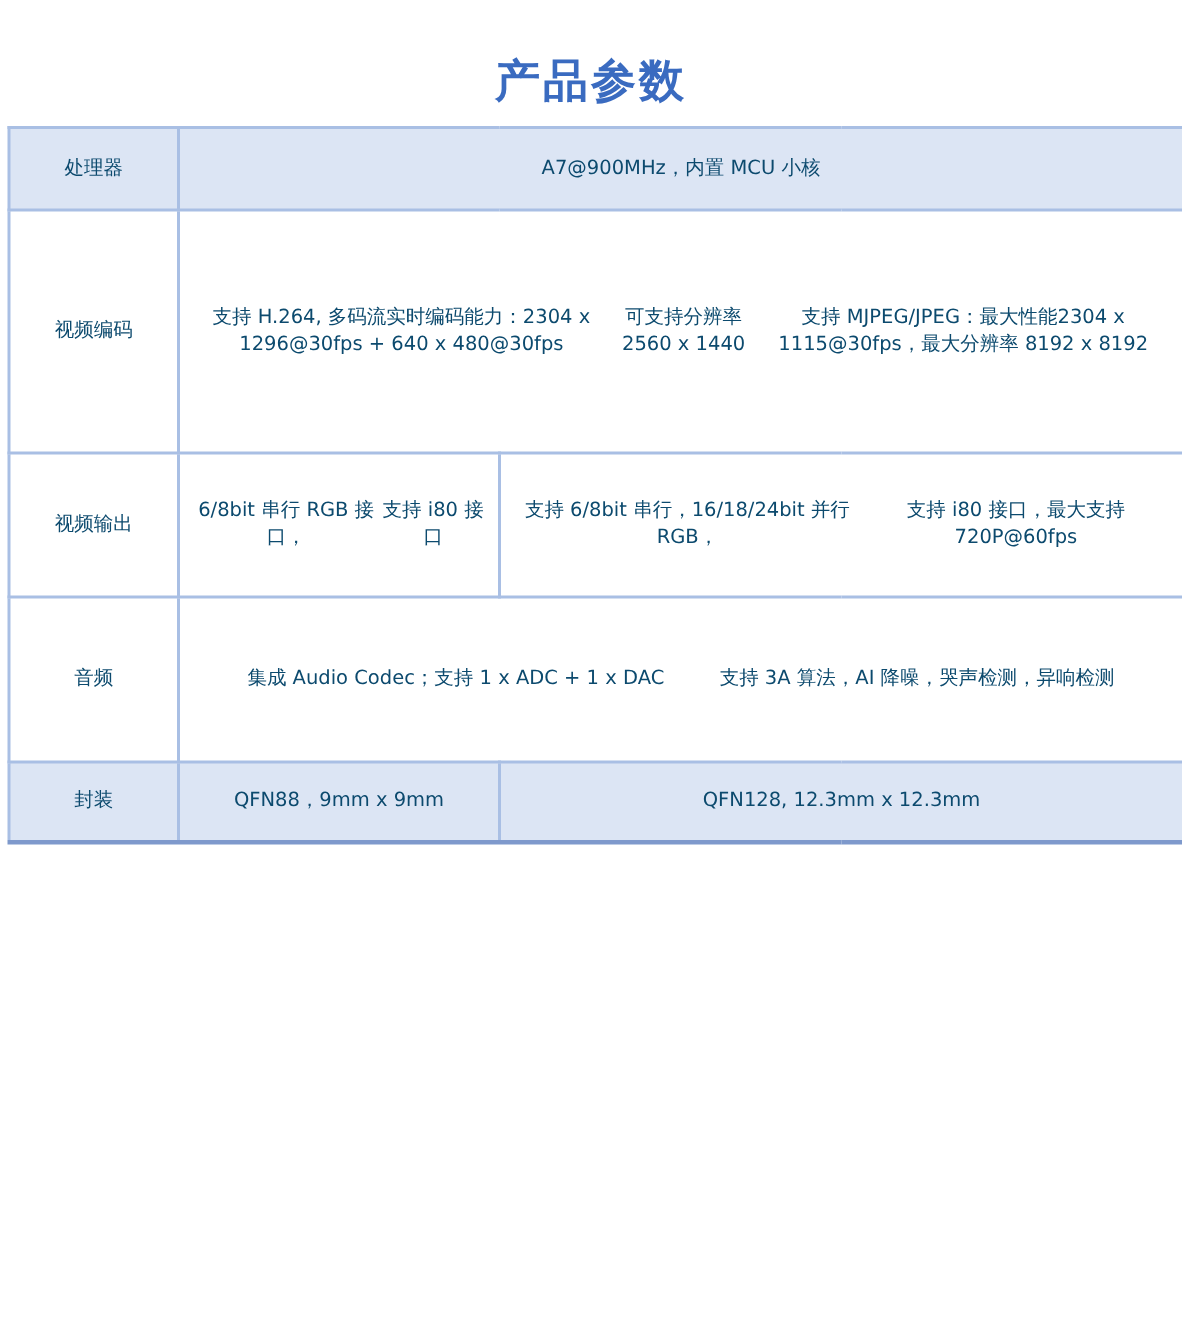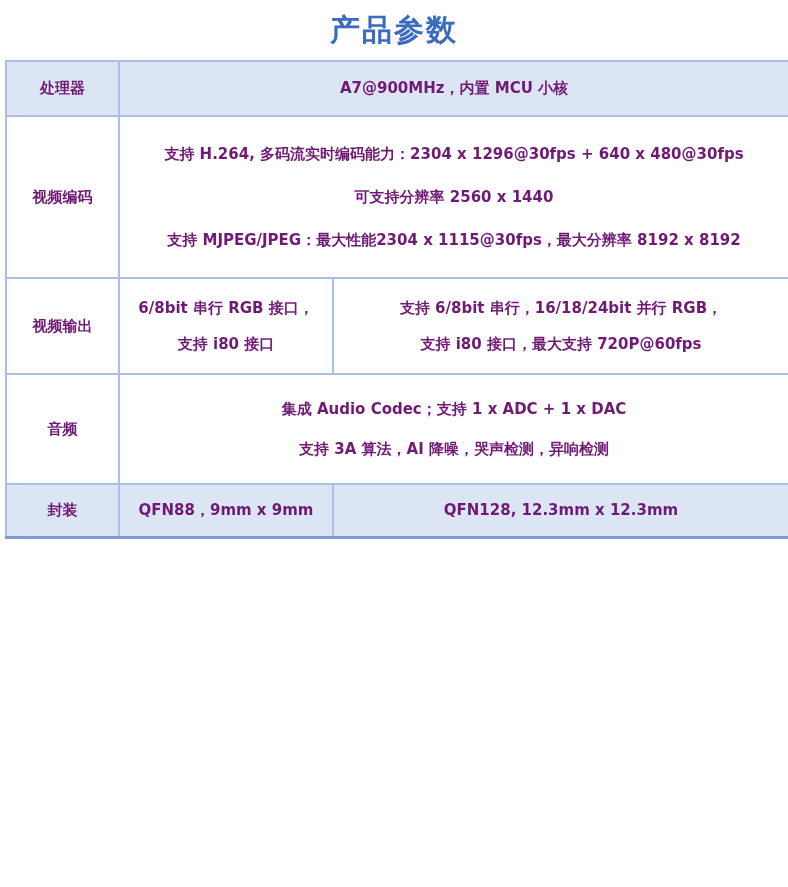--- a/index.html
+++ b/index.html
@@ -10,45 +10,45 @@
     --table-bottom:#7E99CC;
   }
   html,body{margin:0;padding:0;}
   body{
     width:788px;height:887px;overflow:hidden;background:#fff;
     font-family:"DejaVu Sans","Liberation Sans",sans-serif;
     -webkit-font-smoothing:antialiased;
   }
   .title{
     height:60px;display:flex;align-items:center;justify-content:center;
-    color:var(--title-color);font-size:30px;font-weight:800;letter-spacing:2px;
+    color:var(--title-color);font-size:30px;font-weight:800;letter-spacing:2px;margin-top:24px;
   }
   table.spec{
     border-collapse:collapse;table-layout:fixed;
     width:783px;margin-left:5px;
   }
   table.spec th{
     background:var(--header-bg);color:#ffffff;
     font-size:18px;font-weight:700;
     border:3px solid #ffffff;
     padding:0;text-align:center;vertical-align:middle;
     letter-spacing:0.5px;
   }
   table.spec td{
     border:2px solid var(--grid);
-    font-size:15px;font-weight:700;color:#701a75;
+    font-size:13px;font-weight:400;color:#0c4a6e;
     text-align:center;vertical-align:middle;
     padding:2px 8px;background:#ffffff;
     line-height:1.35;
   }
   tr.lav td{background:var(--row-alt);}
   tr.last td{border-bottom:3px solid var(--table-bottom);}
   td.tight{padding:2px 4px;}
   .lines{
-    display:flex;flex-direction:column;
+    display:flex;flex-direction:row;
     justify-content:space-evenly;align-items:center;
   }
   .h-enc{height:152px;}
   .h-vout{height:86px;}
   .h-audio{height:102px;}
 </style>
 </head>
 <body>
 
 <div class="title">产品参数</div>

